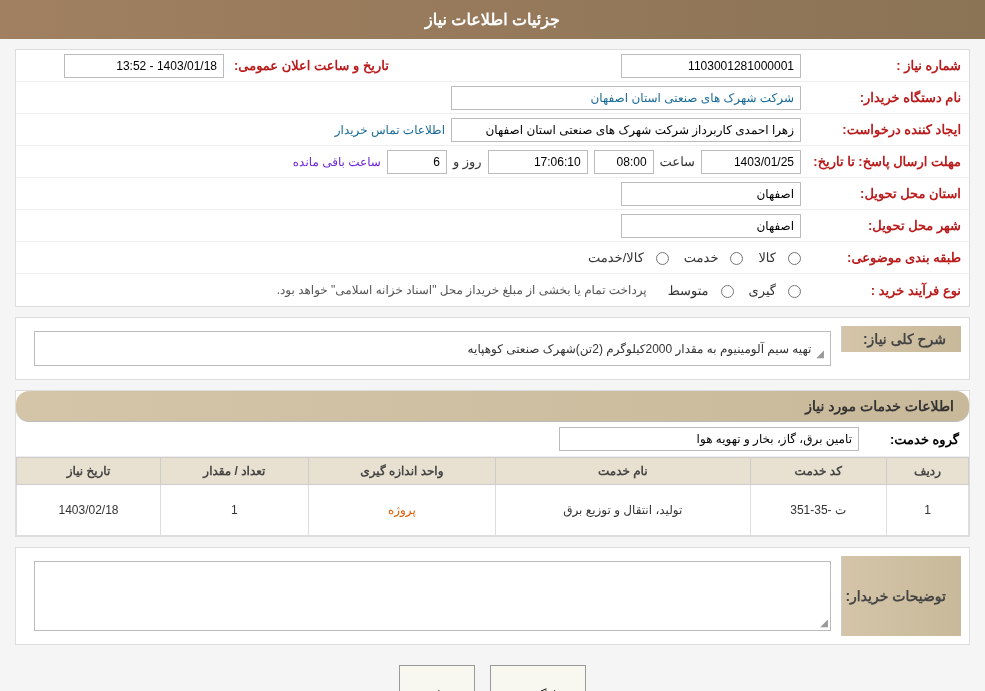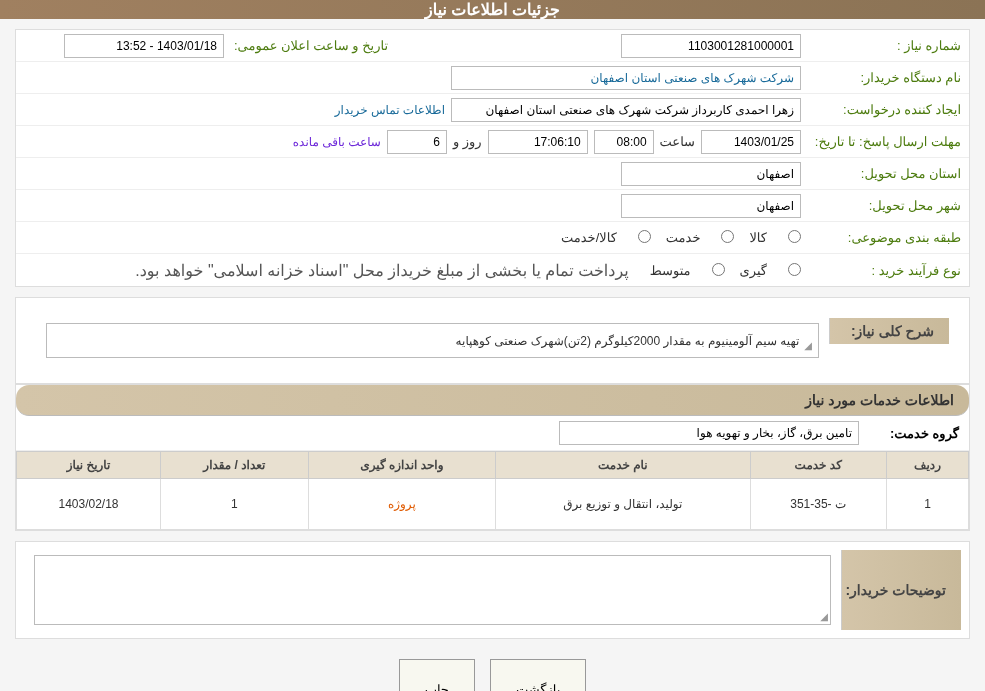--- a/index.html
+++ b/index.html
@@ -13,21 +13,21 @@
     .page-wrapper {
       max-width: 985px;
       margin: 0 auto;
       background: #f5f5f5;
       min-height: 691px;
     }
     .header-bar {
       background: linear-gradient(to left, #8B7355, #a08060);
       color: white;
       text-align: center;
-      padding: 0 20px;
+      padding: 10px 20px;
       font-size: 16px;
       font-weight: bold;
     }
     .main-content {
       padding: 10px 15px;
     }
     .info-section {
       background: white;
       border: 1px solid #ddd;
       margin-bottom: 10px;
@@ -38,22 +38,22 @@
       border-bottom: 1px solid #eee;
       min-height: 32px;
       padding: 3px 8px;
     }
     .info-row:last-child {
       border-bottom: none;
     }
     .label-cell {
       min-width: 160px;
       text-align: right;
-      font-weight: normal;
-      color: #4d7c0f;
+      font-weight: bold;
+      color: #b91c1c;
       padding-left: 10px;
       flex-shrink: 0;
     }
     .value-cell {
       flex: 1;
       display: flex;
       align-items: center;
       gap: 6px;
     }
     .input-box {
@@ -88,22 +88,22 @@
       color: #6d28d9;
       font-size: 12px;
     }
     .radio-group {
       display: flex;
       gap: 15px;
       align-items: center;
     }
     .radio-item {
       display: flex;
-      align-items: flex-start;
-      gap: 21px;
+      align-items: flex-end;
+      gap: 12px;
     }
     .services-section {
       background: white;
       border: 1px solid #ddd;
       margin-bottom: 10px;
     }
     .services-header {
       background: linear-gradient(to left, #c8b99a, #d4c5a9);
       padding: 7px 15px;
       font-size: 14px;
@@ -158,21 +158,21 @@
       background: #f0f0f0;
     }
     .btn-print {
       background: #f8f8f0;
     }
     .btn-back {
       background: #f8f8f0;
     }
     .purchase-type-note {
       color: #555;
-      font-size: 16px;
+      font-size: 12px;
     }
   </style>
 </head>
 <body>
 
 <div class="page-wrapper">
 
   <div class="header-bar">
     <span>جزئیات اطلاعات نیاز</span>
   </div>
@@ -266,21 +266,21 @@
               <input type="radio" name="purchase" style="">
               <span>متوسط</span>
             </div>
           </div>
           <span class="purchase-type-note" style="margin-right: 15px;">پرداخت تمام یا بخشی از مبلغ خریداز محل "اسناد خزانه اسلامی" خواهد بود.</span>
         </div>
       </div>
 
     </div>
 
-    <div style="background:white; border:1px solid #ddd; display:flex; align-items:flex-start; padding:20px;">
+    <div style="background:white; border:1px solid #ddd; margin-bottom:10px; display:flex; align-items:flex-start; padding:8px;">
       <div style="font-size:14px; font-weight:bold; color:#444; padding:5px 15px 5px 0; background: linear-gradient(to left, #c8b99a, #d4c5a9); min-width:120px; text-align:right; border-left:1px solid #ccc;">شرح کلی نیاز:</div>
       <div style="flex:1; padding: 5px 10px;">
         <div style="border:1px solid #bbb; padding:6px; font-size:12px; min-height:35px; display:flex; align-items:center; gap:5px;">
           <span style="color:#999; font-size:10px; align-self:flex-end;">◢</span>
           <span>تهیه سیم آلومینیوم به مقدار 2000کیلوگرم (2تن)شهرک صنعتی کوهپایه</span>
         </div>
       </div>
     </div>
 
     <div class="services-section">

